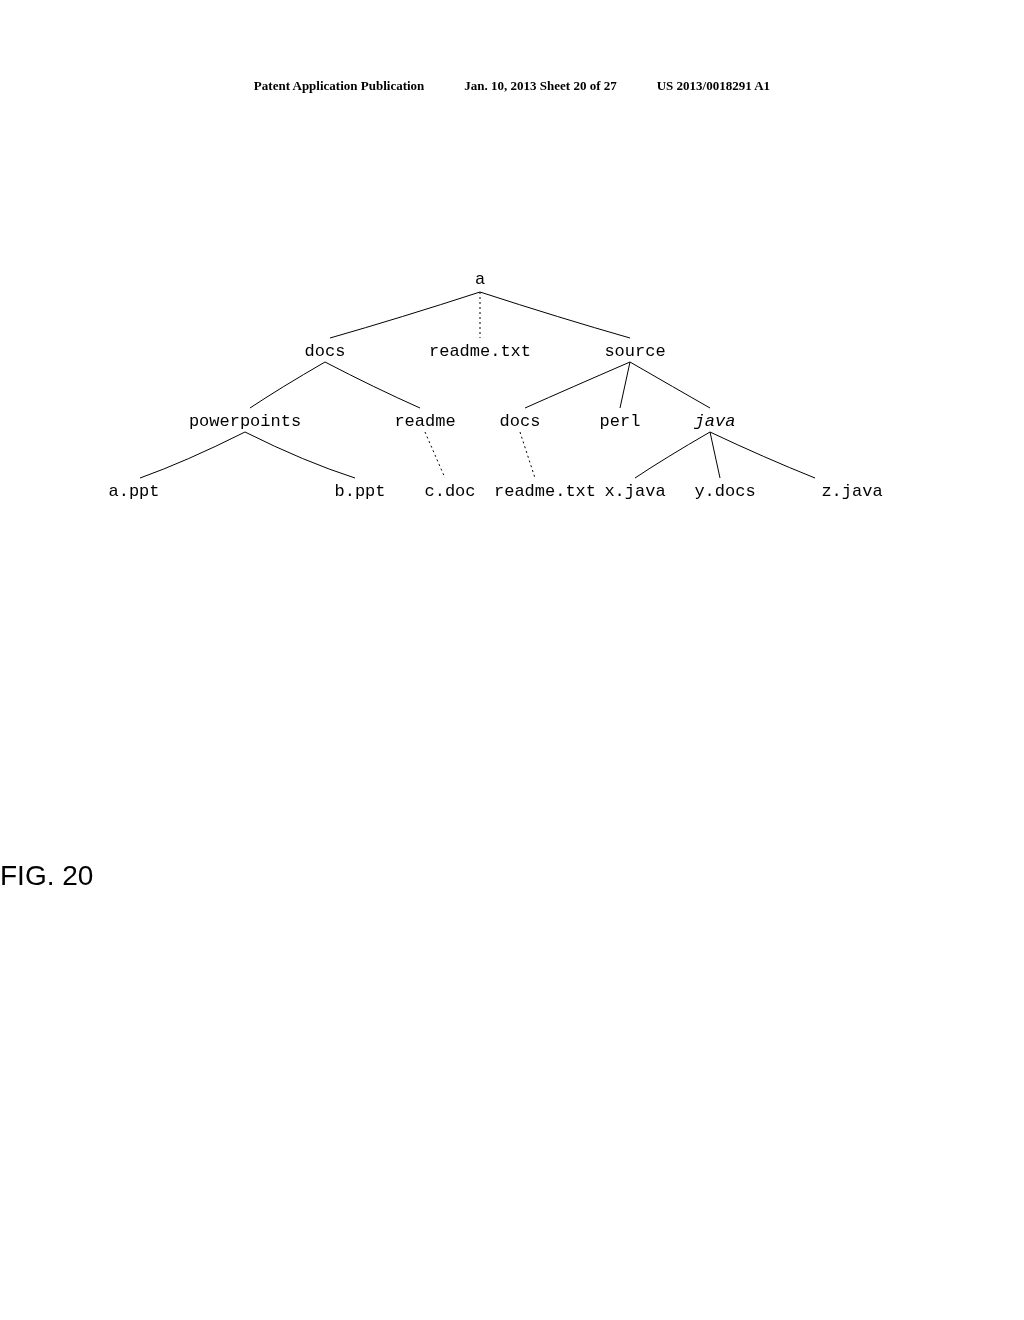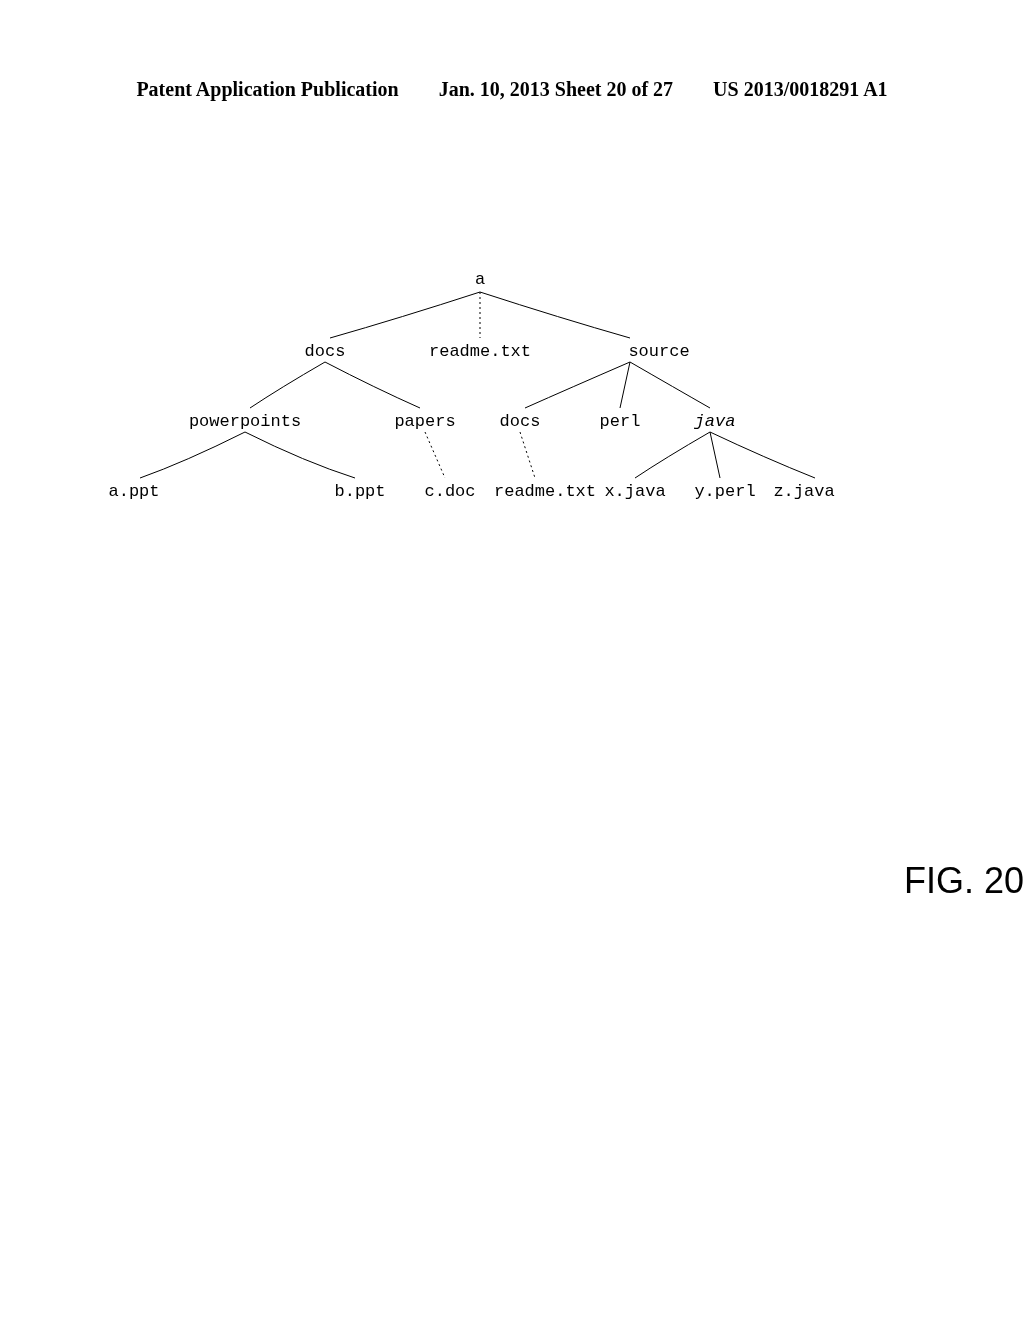--- a/index.html
+++ b/index.html
@@ -13,21 +13,21 @@
     .header {
       position: absolute;
       top: 78px;
       left: 0;
       width: 100%;
       display: flex;
       justify-content: center;
       gap: 40px;
     }
     .header span {
-      font-size: 20px;
+      font-size: 13px;
       font-weight: bold;
     }
     .diagram {
       position: absolute;
       top: 270px;
       left: 100px;
       width: 824px;
       height: 270px;
     }
     .diagram svg {
@@ -38,22 +38,22 @@
       position: absolute;
       font-family: "Courier New", Courier, monospace;
       font-size: 17px;
       transform: translateX(-50%);
       white-space: nowrap;
     }
     .figure-caption {
       position: absolute;
       top: 860px;
       width: 100%;
-      text-align: right;
-      font-size: 36px;
+      text-align: left;
+      font-size: 28px;
       font-family: Arial, Helvetica, sans-serif;
     }
   </style>
 </head>
 <body>
 
 <div class="header">
   <span>Patent Application Publication</span>
   <span>Jan. 10, 2013  Sheet 20 of 27</span>
   <span>US 2013/0018291 A1</span>
@@ -83,30 +83,30 @@
     <path d="M 610 162 Q 565 188 535 208" stroke="#000" stroke-width="1" fill="none"></path>
     <line x1="610" y1="162" x2="620" y2="208" stroke="#000" stroke-width="1"></line>
     <path d="M 610 162 Q 665 188 715 208" stroke="#000" stroke-width="1" fill="none"></path>
   </svg>
 
   
   <span class="node-label" style="left:380px; top:0px;">a</span>
 
   <span class="node-label" style="left:225px; top:72px;">docs</span>
   <span class="node-label" style="left:380px; top:72px;">readme.txt</span>
-  <span class="node-label" style="left:535px; top:72px;margin-left:24px;">source</span>
+  <span class="node-label" style="left:535px; top:72px;">source</span>
 
   <span class="node-label" style="left:145px; top:142px;">powerpoints</span>
-  <span class="node-label" style="left:325px; top:142px;">papers</span>
+  <span class="node-label" style="left:325px; top:142px;">readme</span>
   <span class="node-label" style="left:420px; top:142px;">docs</span>
   <span class="node-label" style="left:520px; top:142px;">perl</span>
   <span class="node-label" style="left:615px; top:142px;font-style:italic;">java</span>
 
   <span class="node-label" style="left:34px; top:212px;">a.ppt</span>
   <span class="node-label" style="left:260px; top:212px;text-align:right;">b.ppt</span>
   <span class="node-label" style="left:350px; top:212px;">c.doc</span>
   <span class="node-label" style="left:445px; top:212px;">readme.txt</span>
   <span class="node-label" style="left:535px; top:212px;text-align:center;">x.java</span>
-  <span class="node-label" style="left:625px; top:212px;">y.perl</span>
-  <span class="node-label" style="left:704px; top:212px;text-align:center;">z.java</span>
+  <span class="node-label" style="left:625px; top:212px;">y.docs</span>
+  <span class="node-label" style="left:752px; top:212px;text-align:center;">z.java</span>
 </div>
 
 <div class="figure-caption">FIG. 20</div>
 
 </body></html>

